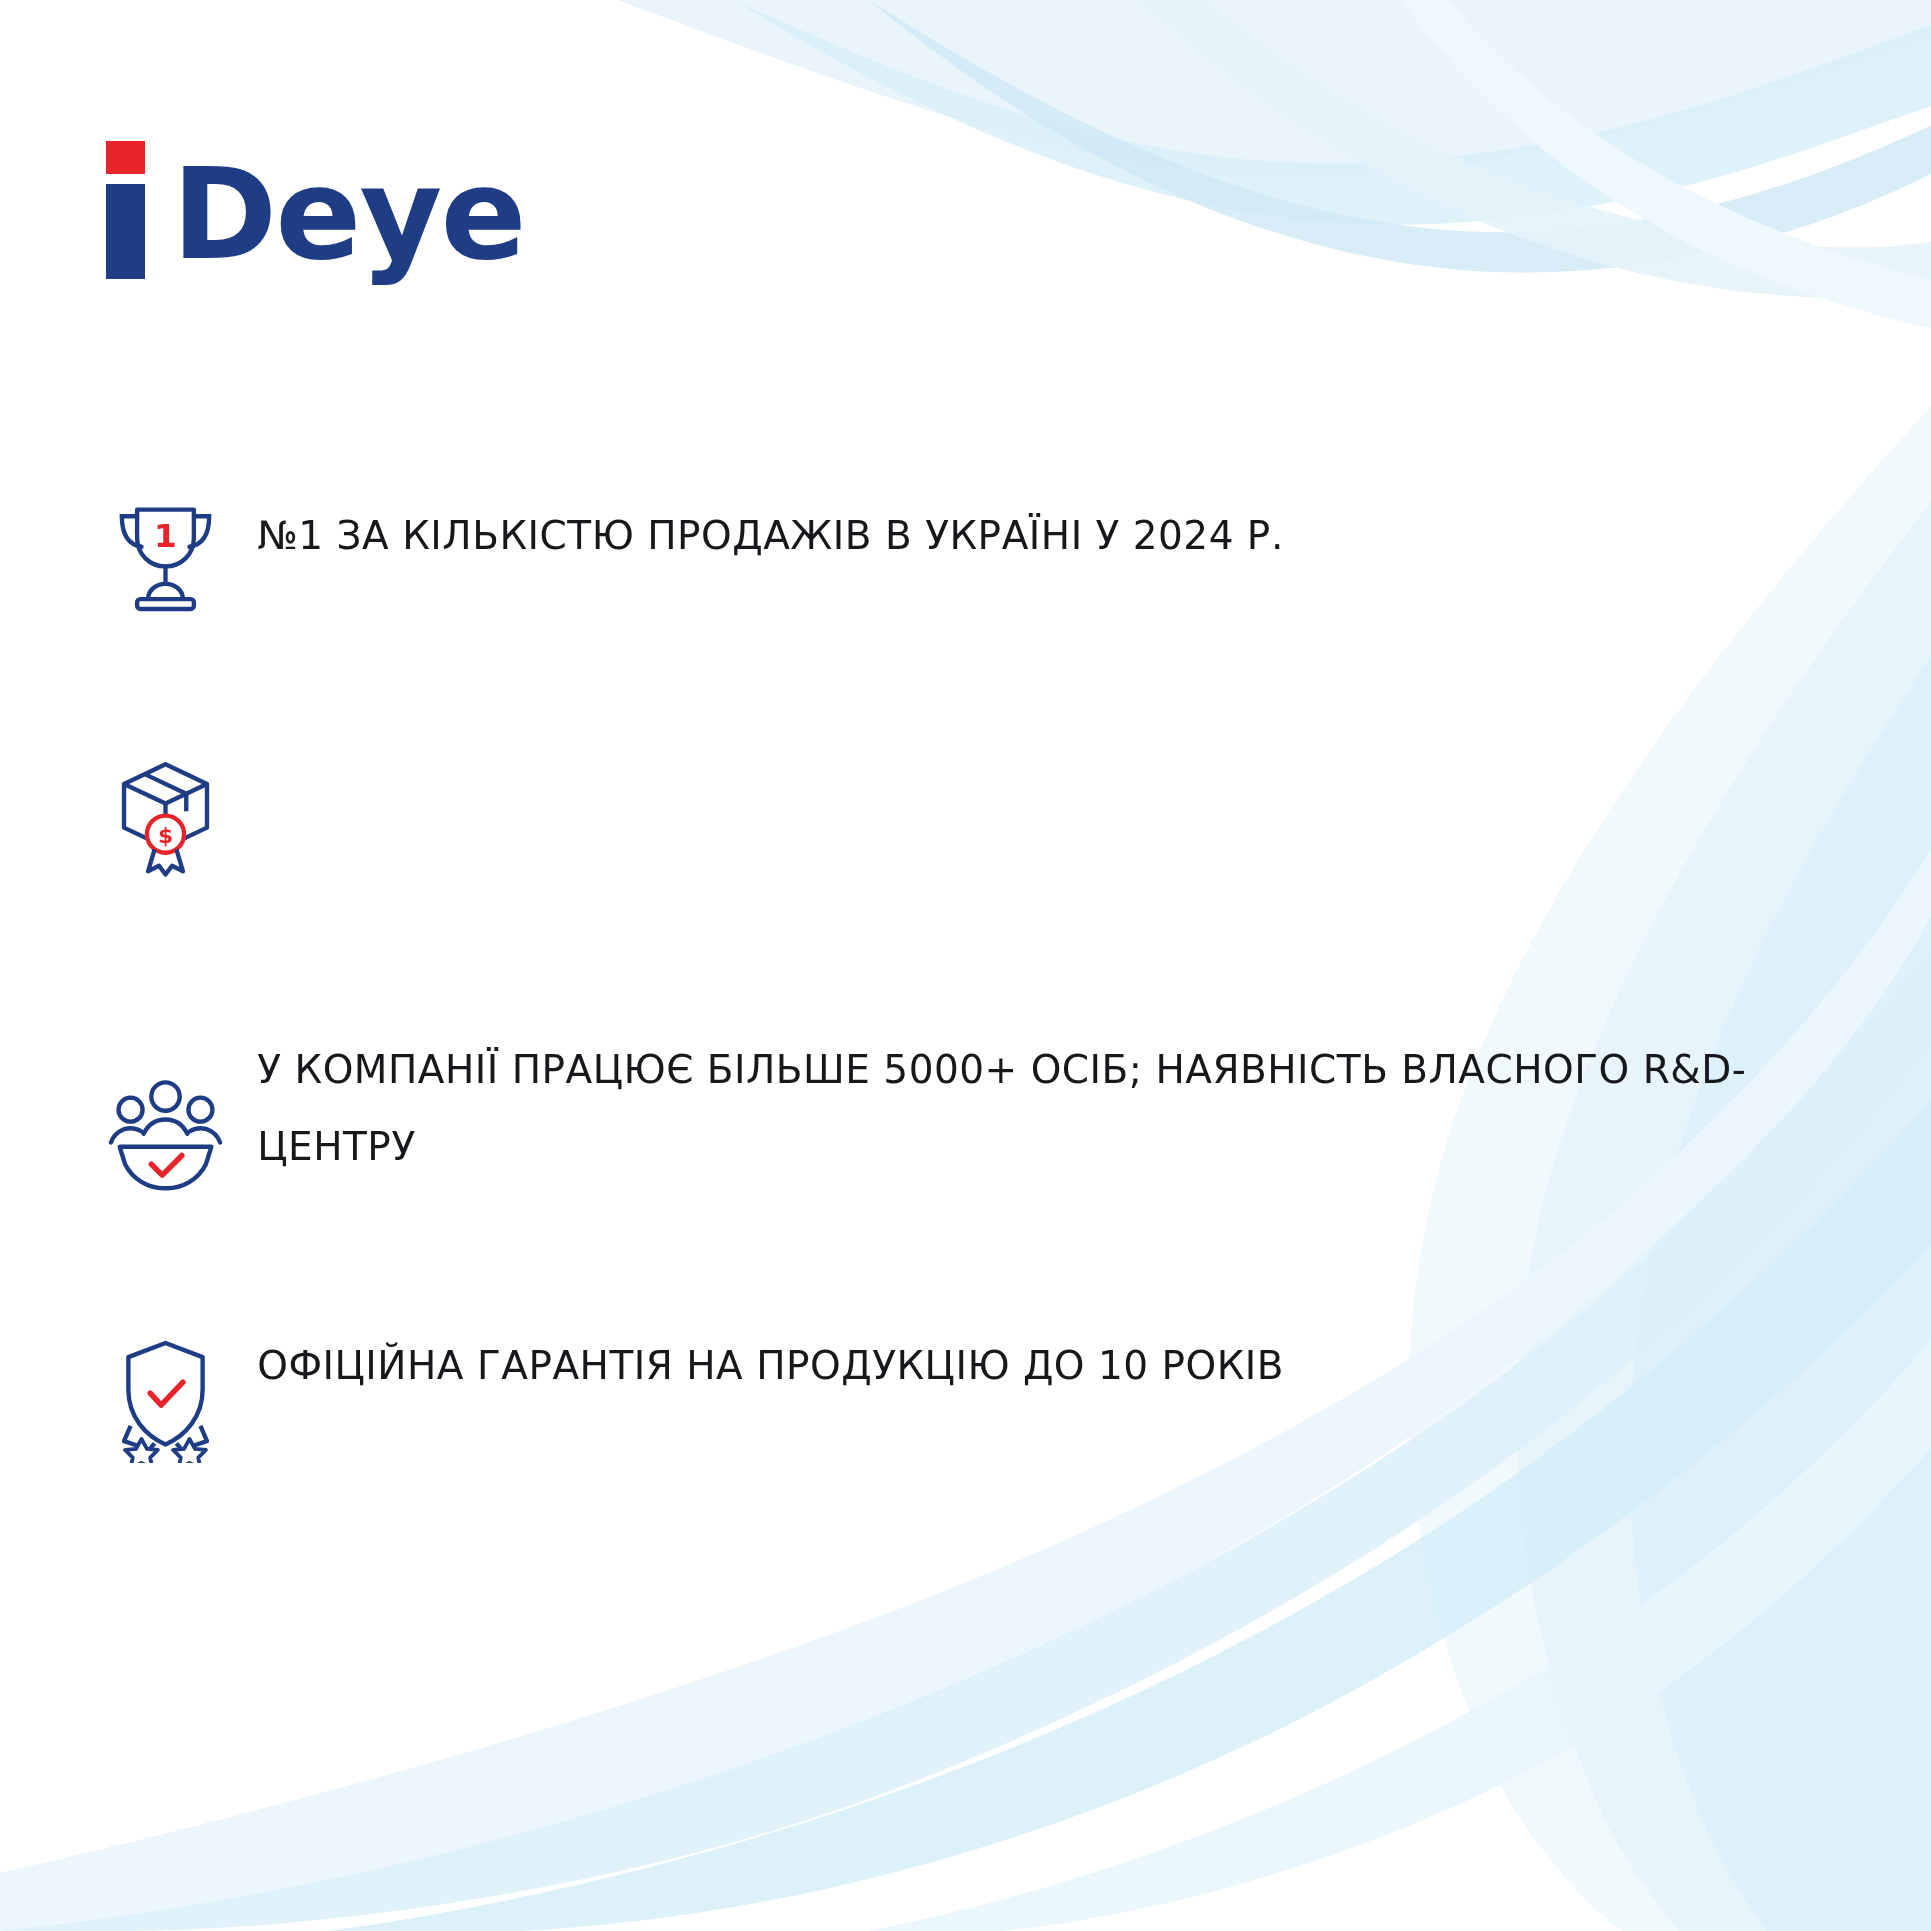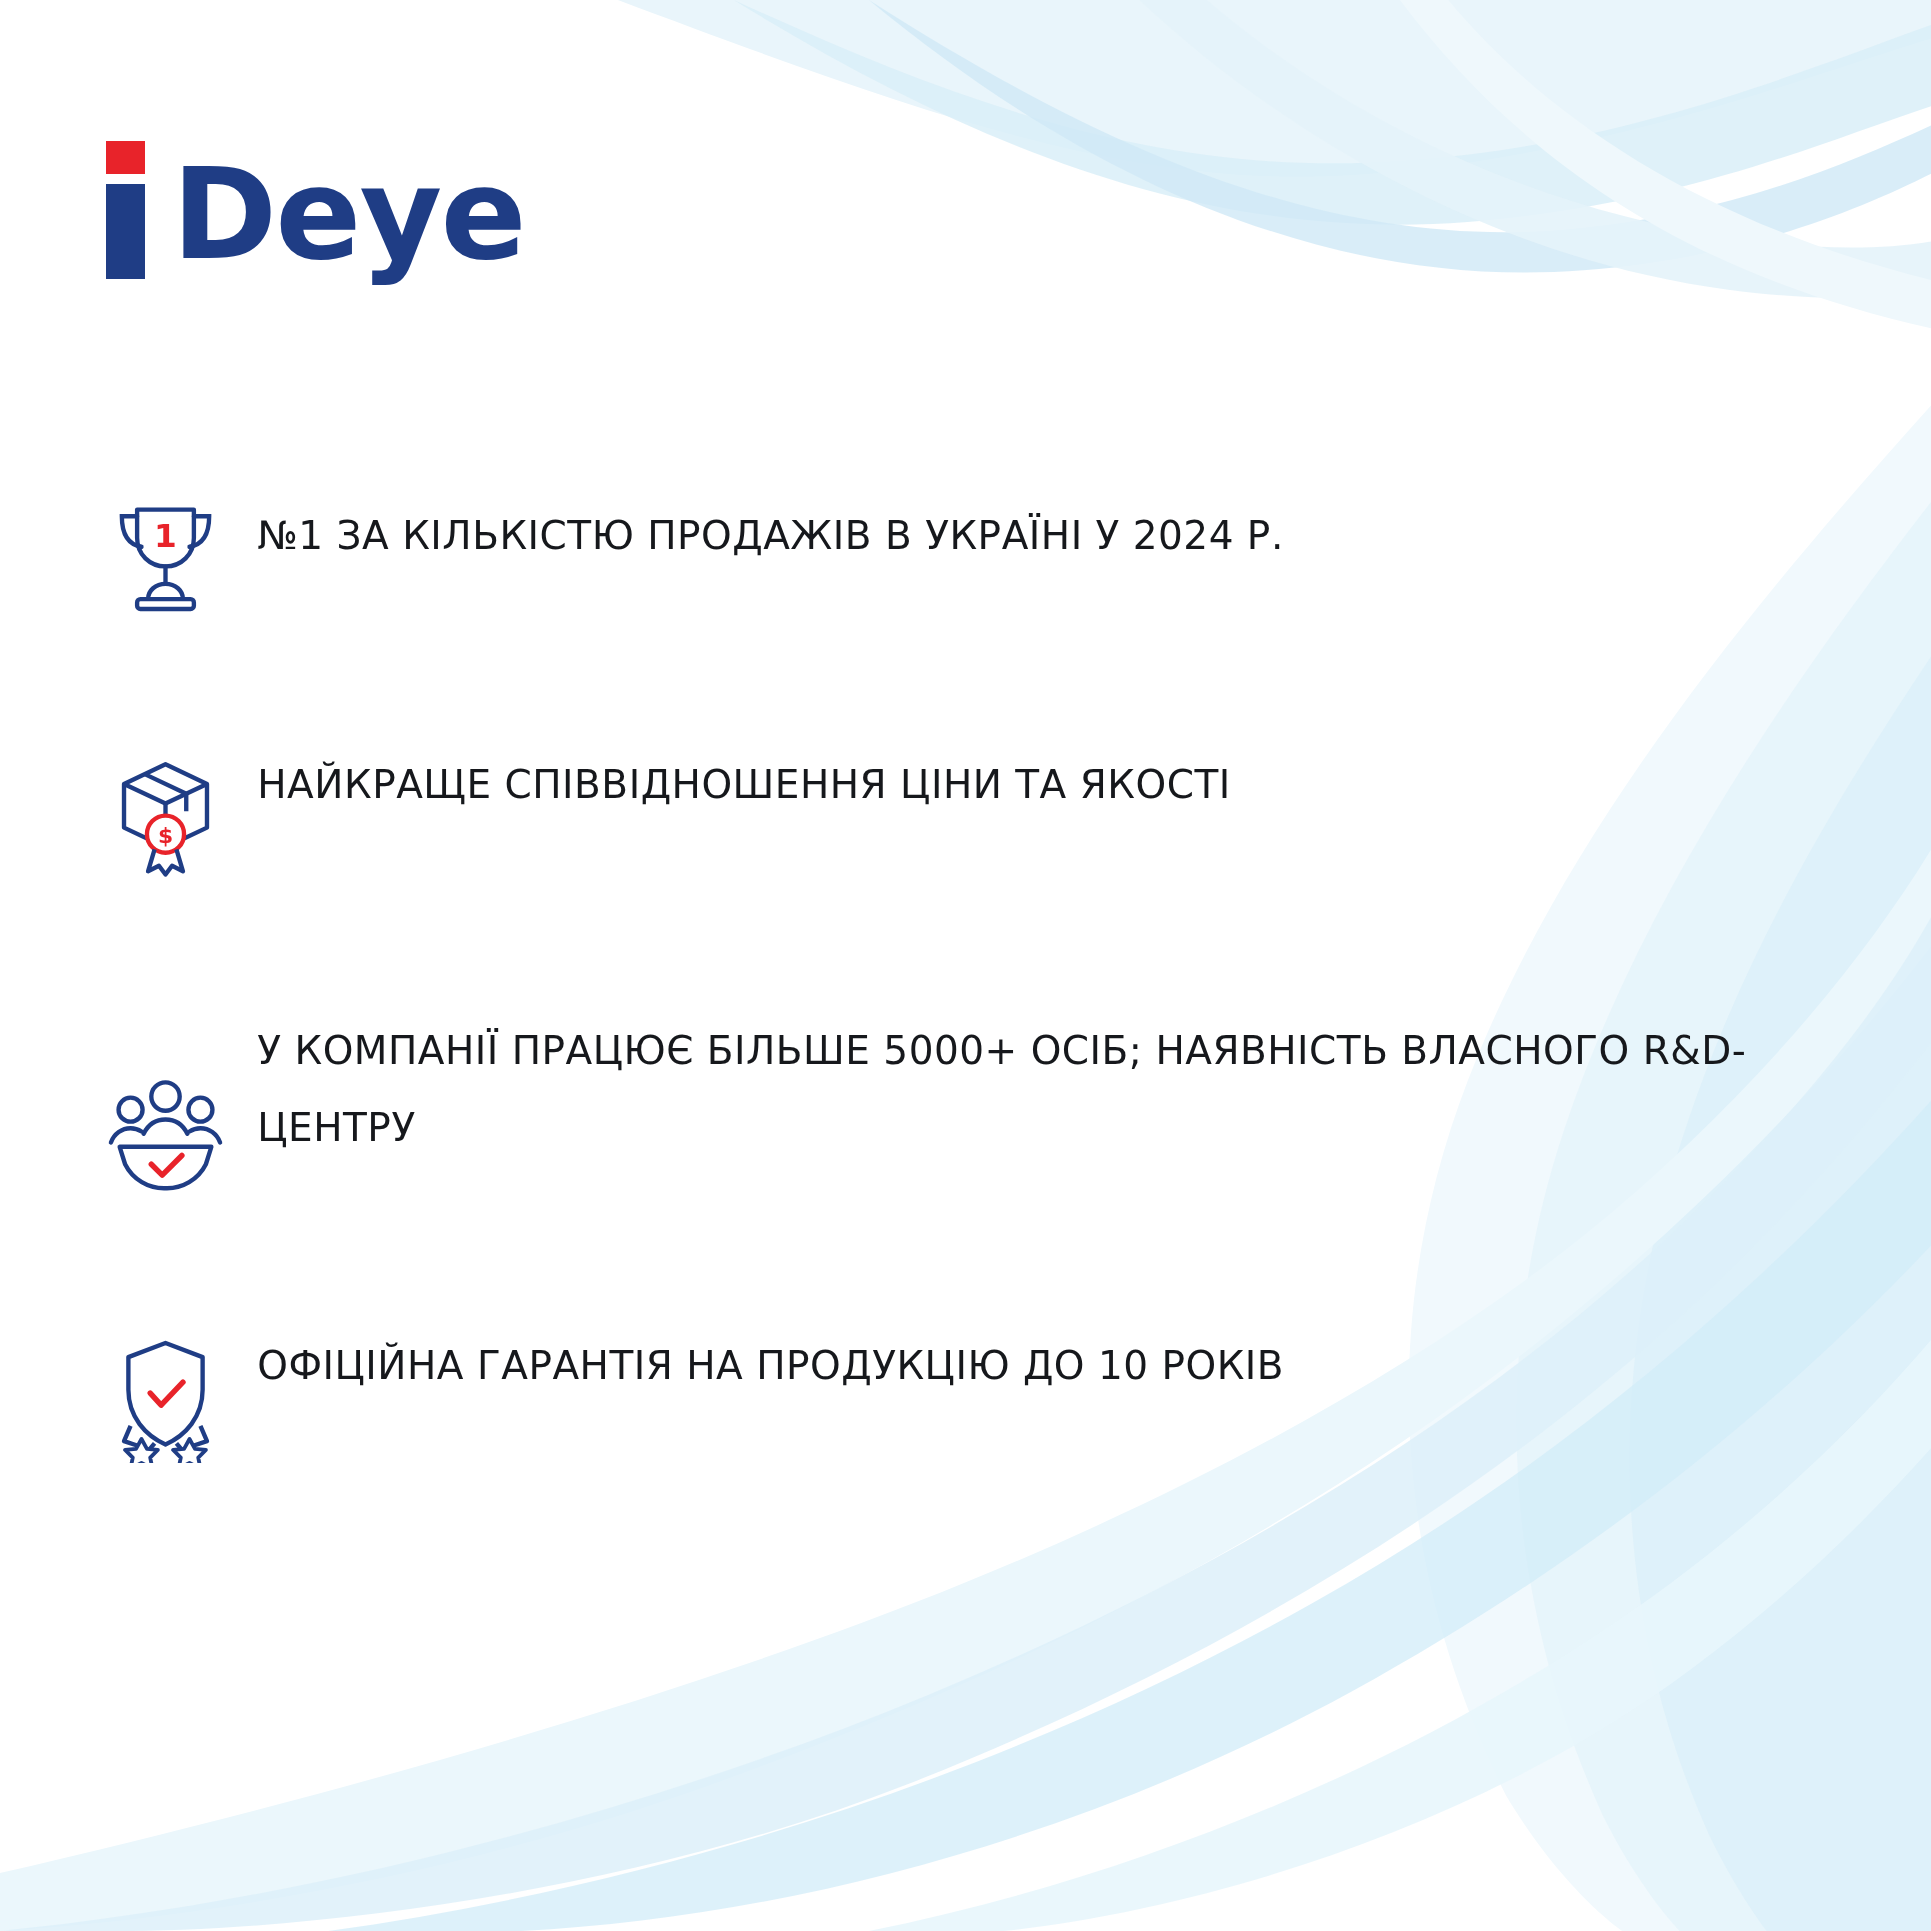--- a/index.html
+++ b/index.html
@@ -100,21 +100,21 @@
     font-size: 39px;
     line-height: 77px;
     letter-spacing: 0.5px;
     color: #16181c;
     text-transform: uppercase;
     font-weight: 400;
     max-width: 1506px;
   }
   .f1 .feature-text { padding-top: 13.5px; }
   .f2 { margin-bottom: 116px; }
-  .f3 { margin-bottom: 114px; }
+  .f3 { margin-bottom: 114px; align-items: center; }
   .f4 { margin-bottom: 4px; }
   .f3 .feature-icon { margin-top: 56px; }
   .f4 .feature-icon { margin-top: 7.7px; }
   .f2 .feature-icon { margin-top: 5.8px; }
 </style>
 </head>
 <body>
 
 <svg id="bg-waves" viewBox="0 0 2000 2000" xmlns="http://www.w3.org/2000/svg">
   <defs>
@@ -176,21 +176,20 @@
         <svg width="131" height="131" viewBox="0 0 120 120" fill="none" xmlns="http://www.w3.org/2000/svg">
           <path d="M60 14l38 18v40L60 90 22 72V32l38-18z" stroke="#1f3d85" stroke-width="4" stroke-linejoin="round"></path>
           <path d="M22 32l38 18 38-18" stroke="#1f3d85" stroke-width="4" stroke-linejoin="round"></path>
           <path d="M60 50v40" stroke="#1f3d85" stroke-width="4"></path>
           <path d="M41 23l38 18v16" stroke="#1f3d85" stroke-width="4" stroke-linejoin="round"></path>
           <circle cx="60" cy="78" r="17" fill="#ffffff" stroke="#e8232a" stroke-width="4"></circle>
           <text x="60" y="86" font-family="DejaVu Sans, sans-serif" font-size="20" font-weight="bold" fill="#e8232a" text-anchor="middle">$</text>
           <path d="M50 92l-6 20 10-5 6 8 6-8 10 5-6-20" stroke="#1f3d85" stroke-width="4" stroke-linejoin="round" fill="none"></path>
         </svg>
       </div>
-      <div class="feature-text">НАЙКРАЩЕ СПІВВІДНОШЕННЯ ЦІНИ ТА ЯКОСТІ</div>
     </div>
 
     <div class="feature f3">
       <div class="feature-icon">
         <svg width="131" height="131" viewBox="0 0 120 120" fill="none" xmlns="http://www.w3.org/2000/svg">
           <circle cx="60" cy="28" r="13" stroke="#1f3d85" stroke-width="4"></circle>
           <circle cx="28" cy="40" r="11" stroke="#1f3d85" stroke-width="4"></circle>
           <circle cx="92" cy="40" r="11" stroke="#1f3d85" stroke-width="4"></circle>
           <path d="M40 62c4-8 11-13 20-13s16 5 20 13" stroke="#1f3d85" stroke-width="4" stroke-linecap="round"></path>
           <path d="M10 70c3-8 10-13 18-13 4 0 7 1 10 3" stroke="#1f3d85" stroke-width="4" stroke-linecap="round"></path>

